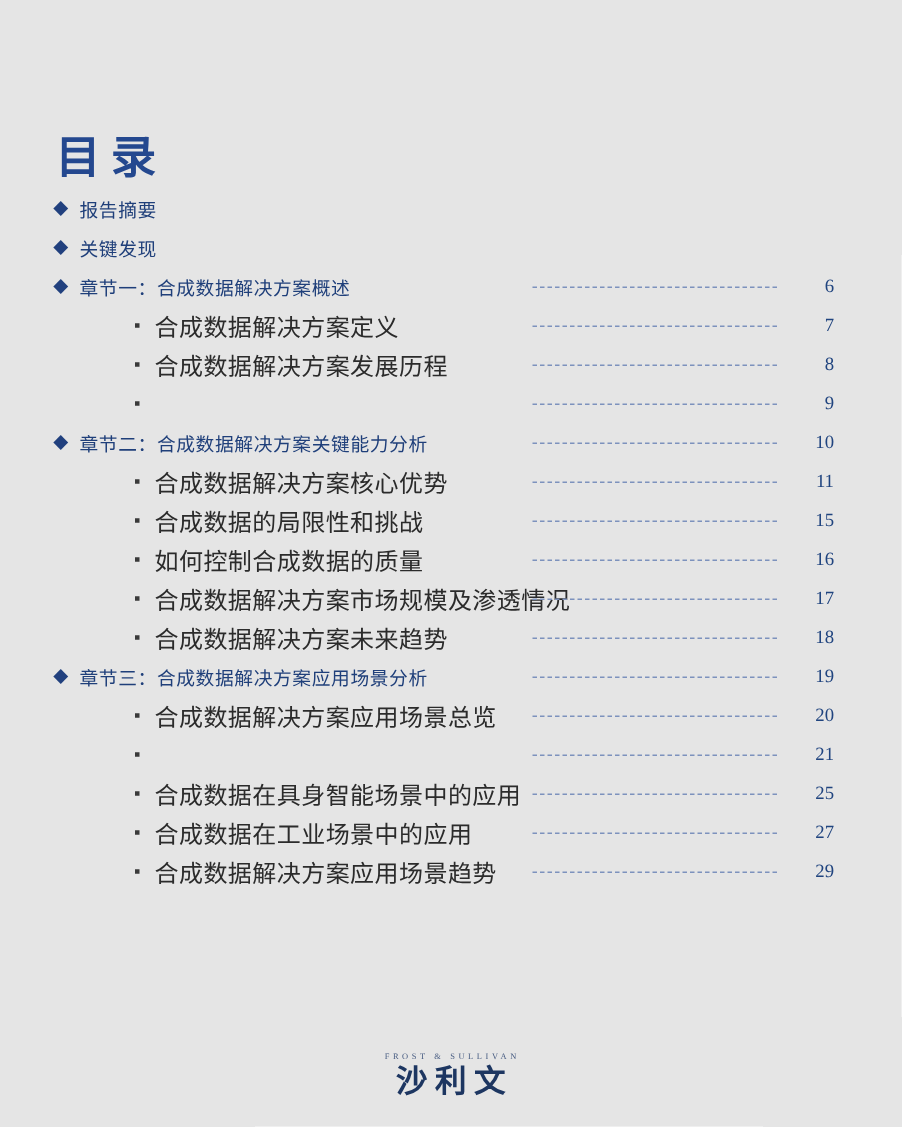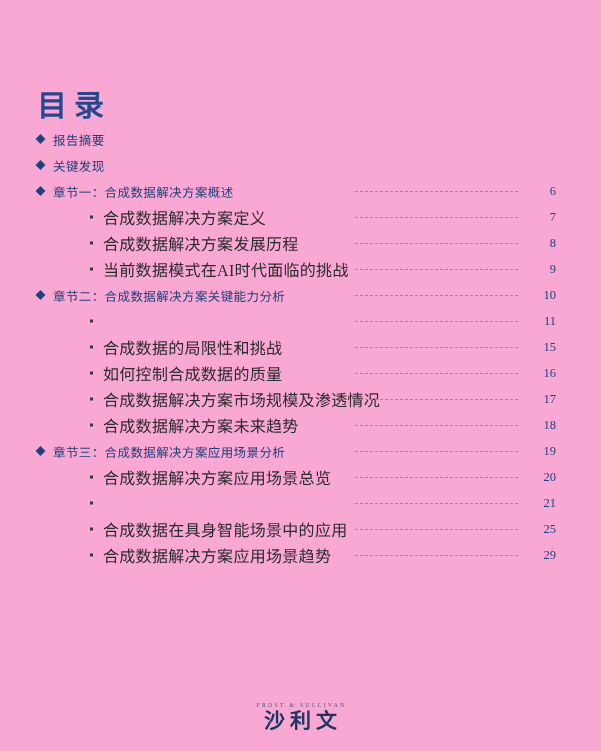--- a/index.html
+++ b/index.html
@@ -13,21 +13,21 @@
     height: 751px;
     position: relative;
     overflow: hidden;
     font-family: "Liberation Serif", "DejaVu Serif", serif;
     -webkit-font-smoothing: antialiased;
   }
 
   #page {
     position: absolute;
     inset: 0;
-    background: #f9a8d4;
+    background: #e5e5e5;
   }
 
   
   .page-title {
     position: absolute;
     left: 37px;
     top: 69px;
     font-size: 30px;
     line-height: 34px;
     font-weight: 700;
@@ -182,32 +182,32 @@
         <span class="row-page">7</span>
       </div>
       <div class="toc-row lvl2">
         <span class="row-bullet"></span>
         <span class="row-label">合成数据解决方案发展历程</span>
         <span class="row-leader"></span>
         <span class="row-page">8</span>
       </div>
       <div class="toc-row lvl2">
         <span class="row-bullet"></span>
-        <span class="row-label">当前数据模式在AI时代面临的挑战</span>
         <span class="row-leader"></span>
         <span class="row-page">9</span>
       </div>
       <div class="toc-row lvl1">
         <span class="row-bullet"></span>
         <span class="row-label">章节二：合成数据解决方案关键能力分析</span>
         <span class="row-leader"></span>
         <span class="row-page">10</span>
       </div>
       <div class="toc-row lvl2">
         <span class="row-bullet"></span>
+        <span class="row-label">合成数据解决方案核心优势</span>
         <span class="row-leader"></span>
         <span class="row-page">11</span>
       </div>
       <div class="toc-row lvl2">
         <span class="row-bullet"></span>
         <span class="row-label">合成数据的局限性和挑战</span>
         <span class="row-leader"></span>
         <span class="row-page">15</span>
       </div>
       <div class="toc-row lvl2">
@@ -243,20 +243,26 @@
       <div class="toc-row lvl2">
         <span class="row-bullet"></span>
         <span class="row-leader"></span>
         <span class="row-page">21</span>
       </div>
       <div class="toc-row lvl2">
         <span class="row-bullet"></span>
         <span class="row-label">合成数据在具身智能场景中的应用</span>
         <span class="row-leader"></span>
         <span class="row-page">25</span>
+      </div>
+      <div class="toc-row lvl2">
+        <span class="row-bullet"></span>
+        <span class="row-label">合成数据在工业场景中的应用</span>
+        <span class="row-leader"></span>
+        <span class="row-page">27</span>
       </div>
       <div class="toc-row lvl2">
         <span class="row-bullet"></span>
         <span class="row-label">合成数据解决方案应用场景趋势</span>
         <span class="row-leader"></span>
         <span class="row-page">29</span>
       </div>
     </div>
 
   <div class="footer-logo">

